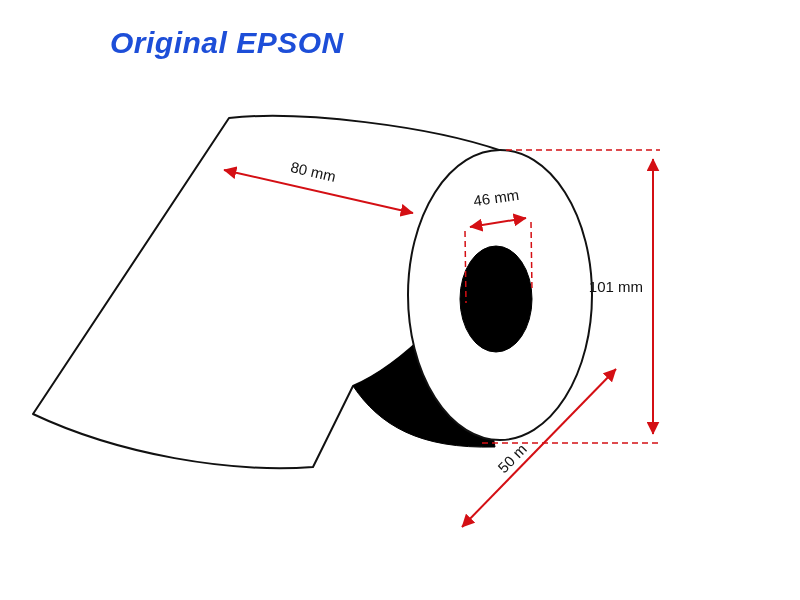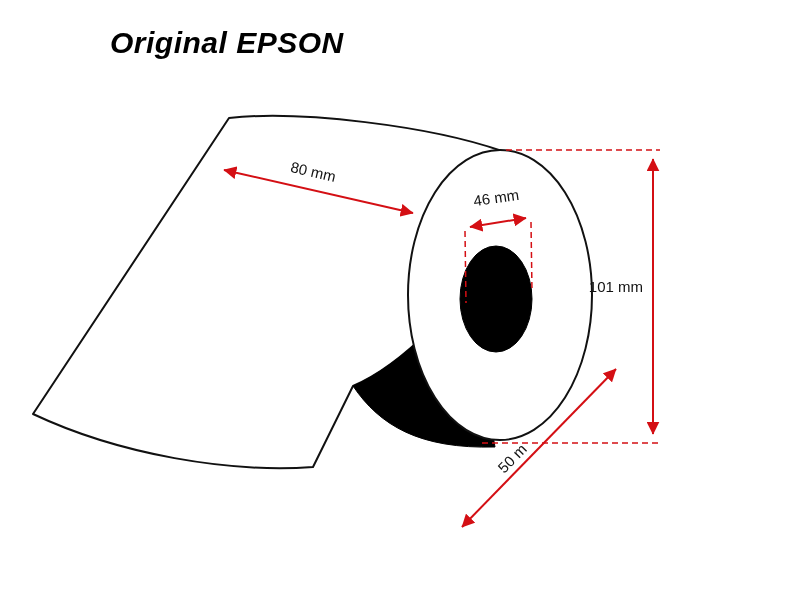--- a/index.html
+++ b/index.html
@@ -1,20 +1,20 @@
 <!DOCTYPE html>
 <html><head>
 <meta charset="utf-8">
 <style>
   html,body{margin:0;padding:0;background:#ffffff;}
   #stage{position:relative;width:800px;height:600px;background:#ffffff;overflow:hidden;
          font-family:"Liberation Sans", sans-serif;}
   #brand-title{position:absolute;left:110px;top:26px;
          font-size:30px;font-weight:bold;font-style:italic;
-         color:#000000;letter-spacing:0.5px;white-space:nowrap;}
+         color:#1d4ed8;letter-spacing:0.5px;white-space:nowrap;}
   svg{position:absolute;left:0;top:0;}
   .outline{fill:#ffffff;stroke:#111111;stroke-width:2;stroke-linejoin:round;}
   .solid-black{fill:#000000;stroke:#000000;stroke-width:1;}
   .dim-line{stroke:#D40F14;stroke-width:2;fill:none;}
   .dim-dash{stroke:#D40F14;stroke-width:1.5;fill:none;stroke-dasharray:6 4;}
   .dim-text{font-family:"Liberation Sans", sans-serif;font-size:15px;fill:#111111;}
 </style>
 </head>
 <body>
 

